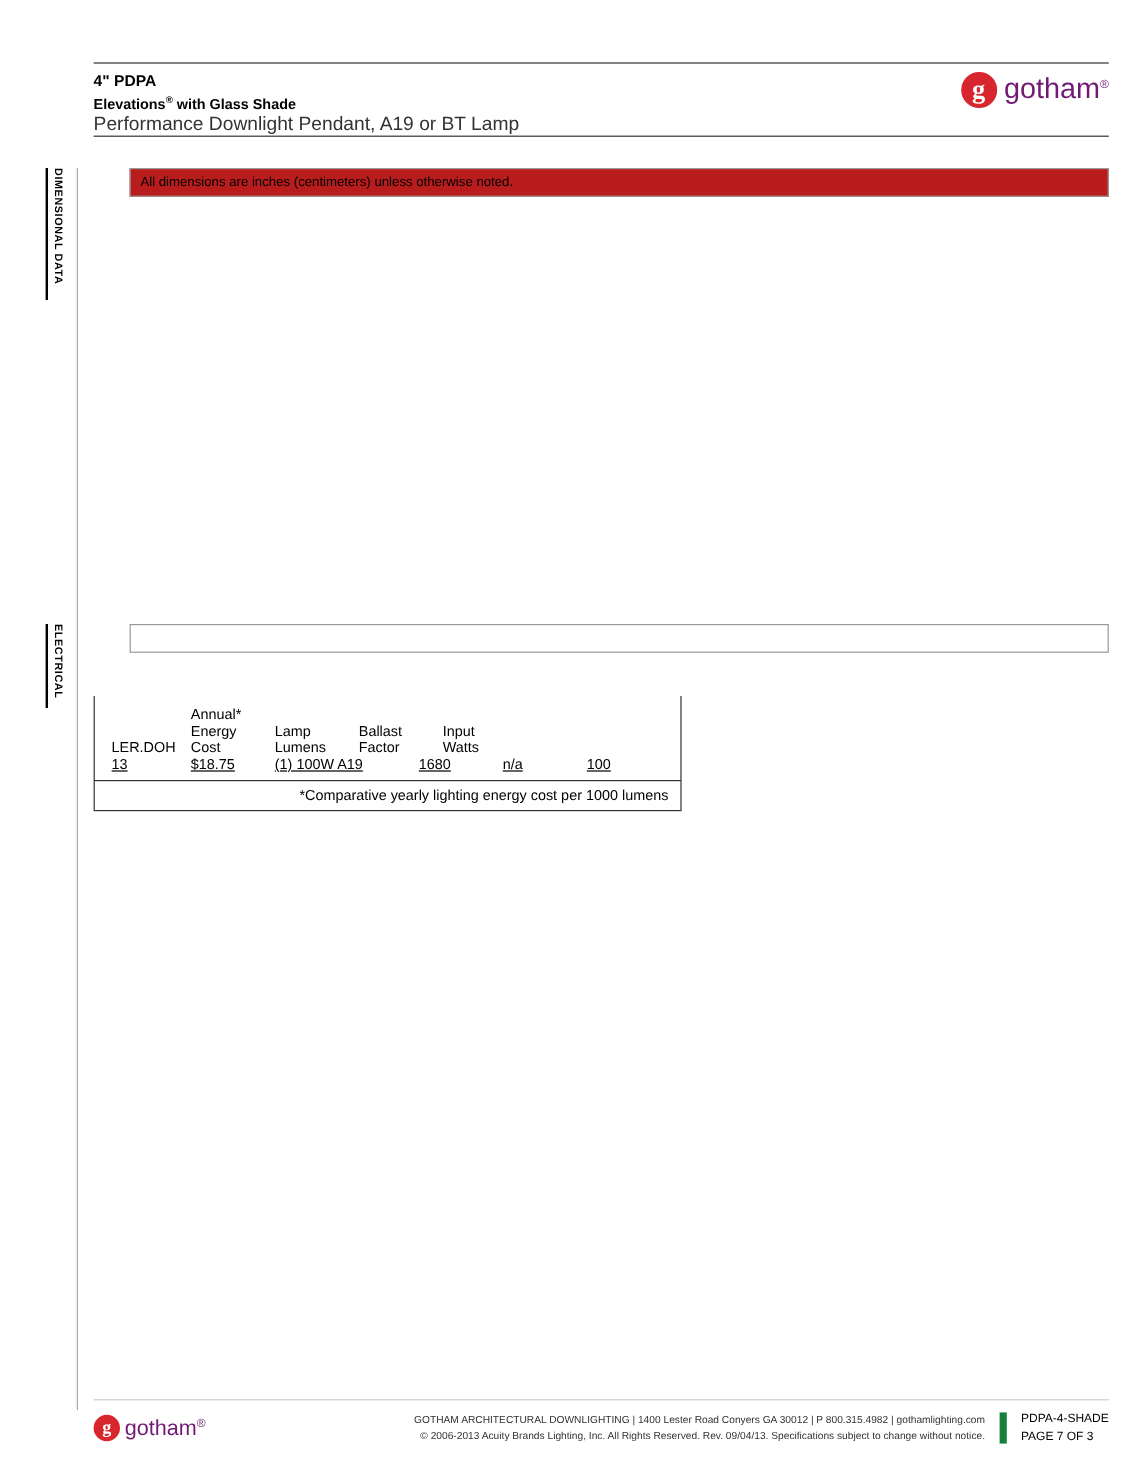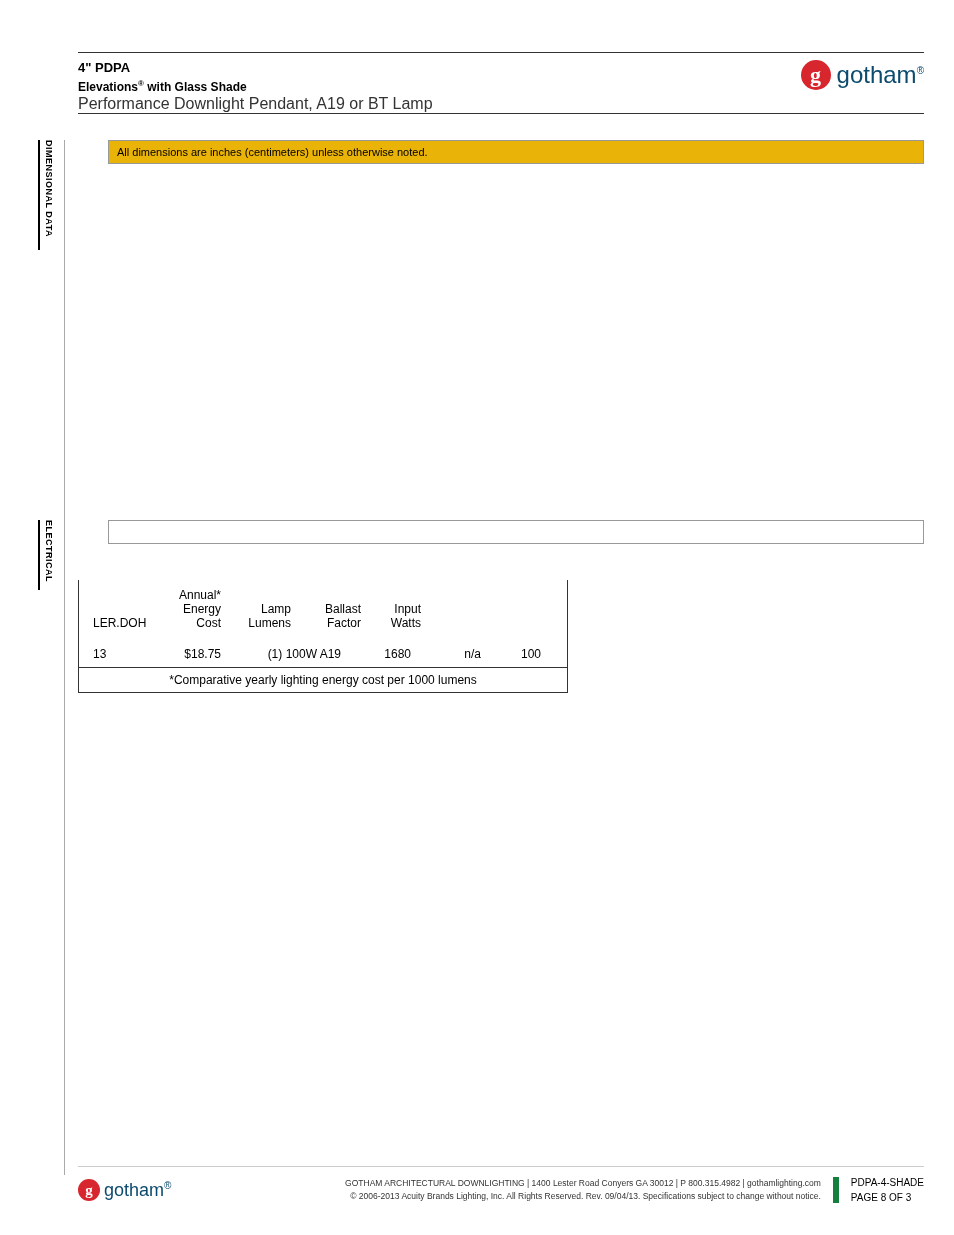--- a/index.html
+++ b/index.html
@@ -54,21 +54,21 @@
     display: flex;
     align-items: center;
     justify-content: center;
     color: #fff;
     font-size: 22px;
     font-weight: bold;
     font-family: "Times New Roman", serif;
   }
   .logo-text {
     font-size: 24px;
-    color: #0c4a6e;
+    color: #701a75;
     font-weight: 500;
     text-align: right;
   }
   .logo-text sup { font-size: 10px; vertical-align: super; }
   .header-line {
     position: absolute;
     left: 78px;
     right: 30px;
     top: 113px;
     border-top: 1px solid #333;
@@ -92,21 +92,21 @@
     bottom: 60px;
     border-left: 1px solid #aaa;
   }
   .dim-box {
     position: absolute;
     left: 108px;
     right: 30px;
     top: 140px;
     border: 1px solid #999;
     height: 24px;
-    background: #eab308;
+    background: #b91c1c;
     font-size: 11px;
     padding: 5px 8px;
   }
   .elec-box {
     position: absolute;
     left: 108px;
     right: 30px;
     top: 520px;
     border: 1px solid #999;
     height: 24px;
@@ -123,32 +123,32 @@
     padding: 5px 10px;
     font-size: 12px;
   }
   .energy-table .et-head b { font-size: 13px; letter-spacing: 0.5px; }
   .energy-table .et-body {
     border-left: 1px solid #333;
     border-right: 1px solid #333;
     padding: 8px 6px 6px 6px;
   }
   .et-row { display: flex; }
-  .et-col { text-align: right; padding: 0 4px; }
+  .et-col { text-align: left; padding: 0 4px; }
   .c1 { width: 70px; text-align: left; padding-left: 8px;}
   .c2 { width: 70px; }
   .c3 { width: 120px; }
   .c4 { width: 70px; }
   .c5 { width: 70px; }
   .c6 { width: 60px; }
   .et-foot {
     border: 1px solid #333;
     padding: 5px 10px;
     font-size: 12px;
-    text-align: center;
+    text-align: right;
   }
   .footer {
     position: absolute;
     left: 78px;
     right: 30px;
     bottom: 30px;
     display: flex;
     align-items: center;
     border-top: 1px solid #ccc;
     padding-top: 8px;
@@ -209,21 +209,21 @@
 
 <div class="energy-table">
   <div class="et-body">
     <div class="et-row">
       <div class="et-col c1"><br><br><span>LER.DOH</span></div>
       <div class="et-col c2"><span>Annual*</span><br><span>Energy</span><br><span>Cost</span></div>
       <div class="et-col c4"><br><span>Lamp</span><br><span>Lumens</span></div>
       <div class="et-col c5"><br><span>Ballast</span><br><span>Factor</span></div>
       <div class="et-col c6"><br><span>Input</span><br><span>Watts</span></div>
     </div>
-    <div class="et-row" style="margin-top:17px;">
+    <div class="et-row" style="margin-top:0;text-decoration:underline;">
       <div class="et-col c1">13</div>
       <div class="et-col c2">$18.75</div>
       <div class="et-col c3">(1) 100W A19</div>
       <div class="et-col c4">1680</div>
       <div class="et-col c5">n/a</div>
       <div class="et-col c6">100</div>
     </div>
   </div>
   <div class="et-foot">*Comparative yearly lighting energy cost per 1000 lumens</div>
 </div>
@@ -232,15 +232,15 @@
   <div class="logo-small">
     <div class="logo-mark">g</div>
     <div class="logo-text"><span>gotham</span><sup>®</sup></div>
   </div>
   <div class="f-center">
     <div>GOTHAM ARCHITECTURAL DOWNLIGHTING  |  1400 Lester Road Conyers GA 30012  |  P 800.315.4982  |  gothamlighting.com</div>
     <div>© 2006-2013 Acuity Brands Lighting, Inc. All Rights Reserved. Rev. 09/04/13. Specifications subject to change without notice.</div>
   </div>
   <div class="f-right">
     <div>PDPA-4-SHADE</div>
-    <div>PAGE 8 OF 3</div>
+    <div>PAGE 7 OF 3</div>
   </div>
 </div>
 
 </body></html>

